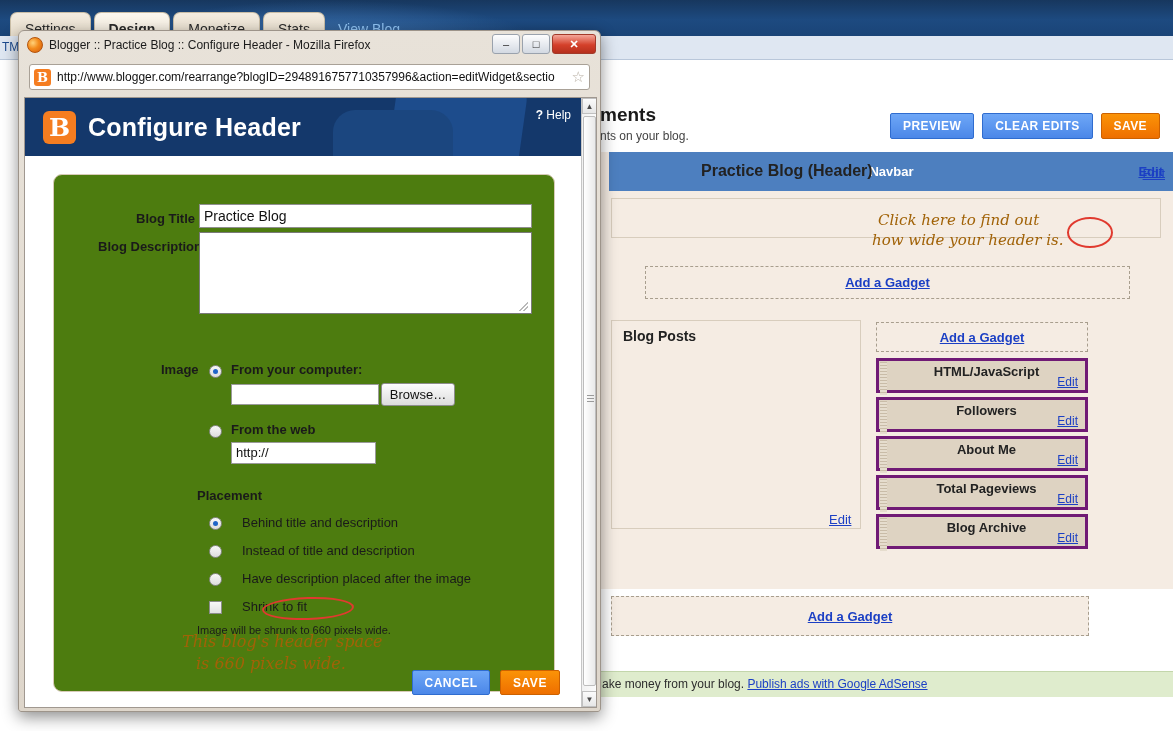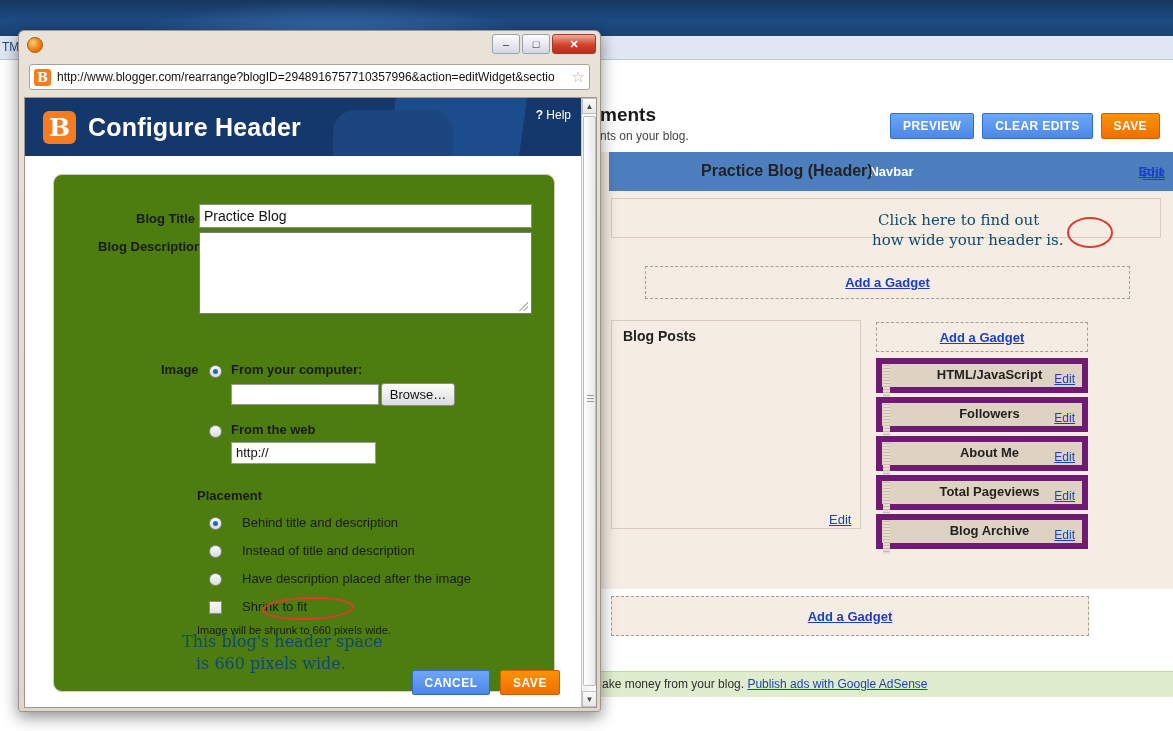--- a/index.html
+++ b/index.html
@@ -124,21 +124,21 @@
   }
   #blogposts-edit {
     position: absolute; left: 228px; top: 360px;
     color: #1b3fc4; font-size: 13px; text-decoration: underline;
   }
   #addgadget-side {
     position: absolute; left: 275px; top: 170px; width: 212px; height: 30px;
   }
   .gadget {
     position: absolute; left: 275px; width: 212px; height: 35px;
-    background: #ded3c2; border: 6px solid #701a75;
+    background: #ded3c2; border: 3px solid #701a75;
   }
   .gadget::before {
     content: ""; position: absolute; left: 1px; top: 1px; width: 7px; height: 33px;
     background: repeating-linear-gradient(to bottom, #c9bca8 0 1px, #e6ddce 1px 3px);
   }
   .gadget-name {
     position: absolute; left: 10px; top: 3px; width: 195px;
     text-align: center; font-size: 13px; font-weight: bold; color: #222;
   }
   .gadget-edit {
@@ -150,22 +150,22 @@
   }
   #adsense-bar {
     position: absolute; left: 600px; top: 671px; width: 573px; height: 26px;
     background: #dfeccd; border-top: 1px solid #c3d6ab;
     font-size: 12px; color: #2e2e2e; line-height: 25px; padding-left: 2px;
   }
   #adsense-bar a { color: #1b3fc4; text-decoration: underline; }
 
   
   .hand {
-    color: #0c4a6e; font-family: "DejaVu Serif", serif;
-    font-size: 15px; white-space: nowrap;
+    color: #a16207; font-family: "DejaVu Serif", serif;
+    font-style: italic; font-size: 15px; white-space: nowrap;
   }
   #anno-edit-1 { position: absolute; left: 878px; top: 211px; }
   #anno-edit-2 { position: absolute; left: 872px; top: 231px; }
   .red-ellipse {
     position: absolute; border: 2.5px solid #e03a2f; border-radius: 50%;
     background: transparent;
   }
   #ellipse-edit { left: 1067px; top: 217px; width: 46px; height: 31px; }
   #anno-dialog-1 { position: absolute; left: 182px; top: 632px; font-size: 16px; }
   #anno-dialog-2 { position: absolute; left: 196px; top: 654px; font-size: 16px; }
@@ -371,20 +371,27 @@
 </style>
 </head>
 <body>
 
 <div id="bg-page">
 
   <div id="bg-topband">
     <div id="bg-topband-glow"></div>
   </div>
 
+  <div class="tabstrip">
+    <div class="tab">Settings</div>
+    <div class="tab active">Design</div>
+    <div class="tab">Monetize</div>
+    <div class="tab">Stats</div>
+    <div class="tab-viewblog">View Blog</div>
+  </div>
 
   <div id="bg-subnav">
     <span>TML</span>
   </div>
 
   <div id="bg-pagehead"></div>
   <div id="bg-pagetitle">ments</div>
   <div id="bg-pagesub">nts on your blog.</div>
 
   <div class="topbtns">
@@ -447,20 +454,21 @@
 
   <div id="anno-edit-1" class="hand">Click here to find out</div>
   <div id="anno-edit-2" class="hand">how wide your header is.</div>
   <div id="ellipse-edit" class="red-ellipse"></div>
 </div>
 
 <div id="ffwin">
 
   <div id="ff-titlebar">
     <div id="ff-favicon"></div>
+    <div id="ff-title">Blogger :: Practice Blog :: Configure Header - Mozilla Firefox</div>
     <div class="winbtns">
       <div class="winbtn">–</div>
       <div class="winbtn">□</div>
       <div class="winbtn close">✕</div>
     </div>
   </div>
 
   <div id="ff-navbar">
     <div id="ff-urlbar">
       <div id="ff-siteicon">B</div>

